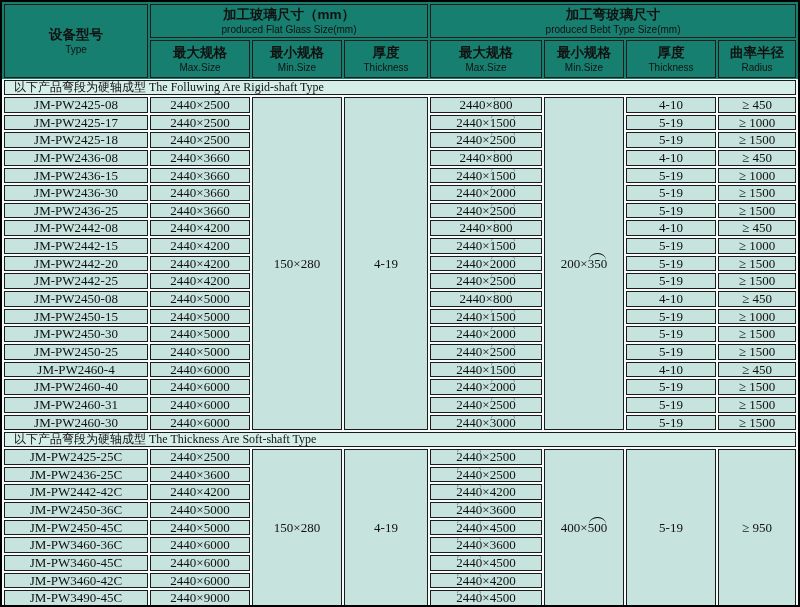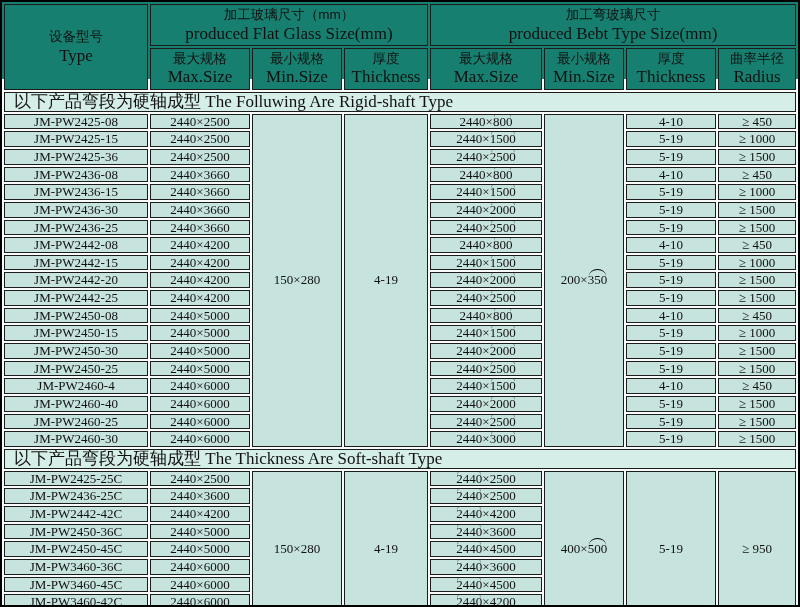--- a/index.html
+++ b/index.html
@@ -31,32 +31,32 @@
     overflow:hidden;
   }
   thead th {
     background:var(--header-bg, #177f6f);
     font-family:"Liberation Sans", sans-serif;
     font-weight:400;
     padding:1px 0;
   }
   thead tr.group-row th { height:34px; }
   thead tr.sub-row th { height:38px; }
-  .zh { font-weight:400; font-size:13.5px; line-height:1.3; }
-  .en { font-weight:400; font-size:17px; line-height:1.2;font-family:Liberation Serif, serif; }
+  .zh { font-weight:700; font-size:13.5px; line-height:1.3; }
+  .en { font-weight:400; font-size:10px; line-height:1.2; }
   tbody td {
     background:var(--cell-bg, #c6e3de);
     font-size:13px;
     line-height:1.05;
   }
   tr.section-title td {
     text-align:left;
     padding:0 12px 0 9px;
     height:15px;
-    font-size:17px;
+    font-size:12px;
     background:var(--section-bg, #d6eee8);
     margin-top:41px;
   }
   tr.data-row td { height:15px; }
   .arc { position:relative; display:inline-block; }
   .arc::before {
     content:"";
     position:absolute;
     left:1px; right:1px; top:-4px; height:6px;
     border-top:1.4px solid #000;
@@ -133,28 +133,28 @@
           <td>JM-PW2425-08</td>
           <td>2440×2500</td>
           <td rowspan="19">150×280</td>
           <td rowspan="19">4-19</td>
           <td>2440×<span class="arc">800</span></td>
           <td rowspan="19">200×<span class="arc">350</span></td>
           <td>4-10</td>
           <td>≥ 450</td>
         </tr>
         <tr class="data-row">
-          <td>JM-PW2425-15</td>
+          <td>JM-PW2425-17</td>
           <td>2440×2500</td>
           <td>2440×<span class="arc">1500</span></td>
           <td>5-19</td>
           <td>≥ 1000</td>
         </tr>
         <tr class="data-row">
-          <td>JM-PW2425-36</td>
+          <td>JM-PW2425-18</td>
           <td>2440×2500</td>
           <td>2440×<span class="arc">2500</span></td>
           <td>5-19</td>
           <td>≥ 1500</td>
         </tr>
         <tr class="data-row">
           <td>JM-PW2436-08</td>
           <td>2440×3660</td>
           <td>2440×<span class="arc">800</span></td>
           <td>4-10</td>
@@ -245,21 +245,21 @@
           <td>≥ 450</td>
         </tr>
         <tr class="data-row">
           <td>JM-PW2460-40</td>
           <td>2440×6000</td>
           <td>2440×<span class="arc">2000</span></td>
           <td>5-19</td>
           <td>≥ 1500</td>
         </tr>
         <tr class="data-row">
-          <td>JM-PW2460-25</td>
+          <td>JM-PW2460-31</td>
           <td>2440×6000</td>
           <td>2440×<span class="arc">2500</span></td>
           <td>5-19</td>
           <td>≥ 1500</td>
         </tr>
         <tr class="data-row">
           <td>JM-PW2460-30</td>
           <td>2440×6000</td>
           <td>2440×<span class="arc">3000</span></td>
           <td>5-19</td>

